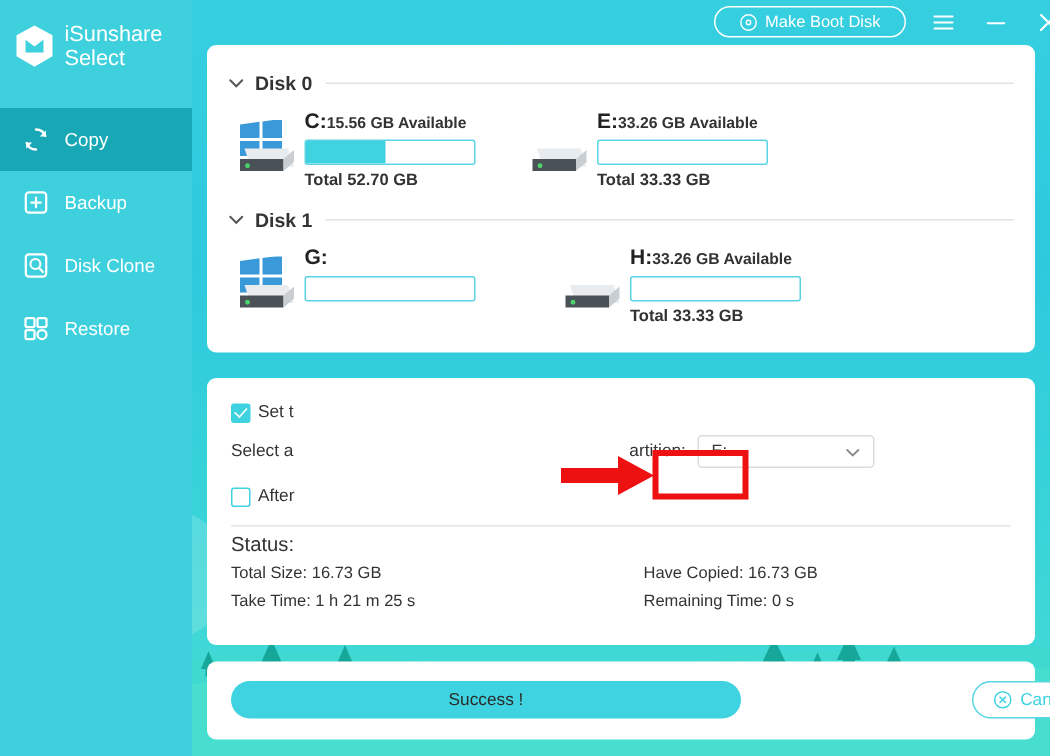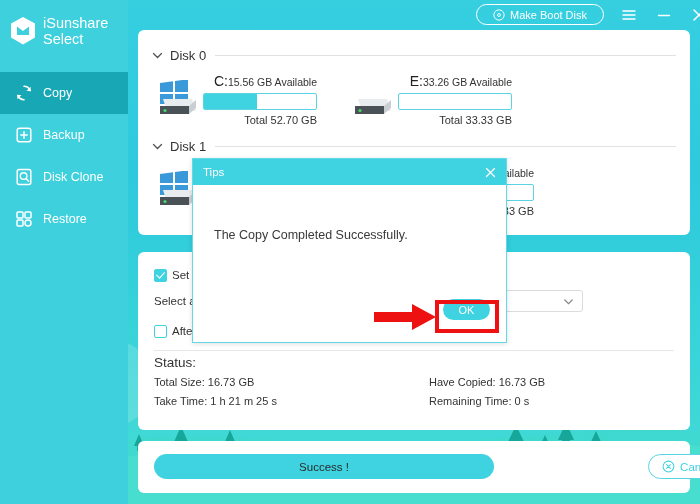--- a/index.html
+++ b/index.html
@@ -60,21 +60,21 @@
   .nav-item.active { background: #17a7b5; }
   .nav-ico { width: 20px; height: 20px; flex: 0 0 20px; margin-right: 9px; }
   .nav-label { white-space: nowrap; }
 
   
   .panel {
     position: absolute;
     background: #ffffff;
     border-radius: 6px;
   }
-  #panel-top { left: 138px; top: 30px; width: 552px; height: 205px; }
+  #panel-top { left: 138px; top: 30px; width: 552px; height: 205px; font-weight: bold; }
   #panel-mid { left: 138px; top: 252px; width: 552px; height: 178px; }
   #panel-bot { left: 138px; top: 441px; width: 552px; height: 52px; }
 
   
   #topbar {
     position: absolute; left: 128px; top: 0;
     width: 572px; height: 18px;
   }
   .bootdisk {
     position: absolute; left: 348px; top: 4px;
@@ -100,21 +100,21 @@
   .disk-head {
     display: flex; align-items: center;
     padding: 0 14px;
     height: 26px;
   }
   .chev { width: 11px; height: 11px; margin-right: 7px; flex: 0 0 11px; }
   .disk-title { font-size: 13px; color: #333; white-space: nowrap; }
   .disk-rule { flex: 1; height: 1px; background: #e2e2e2; margin-left: 9px; }
 
   .disk-row { display: flex; padding: 4px 0 0 18px; }
-  .vol { display: flex; margin-right: 34px; text-align: right; }
+  .vol { display: flex; margin-right: 34px; }
   .vol-ico { width: 43px; height: 36px; flex: 0 0 43px; margin-top: 8px; }
   .vol-info { margin-left: 4px; }
   .vol-letter { font-size: 14px; color: #222; }
   .vol-avail { font-size: 10.5px; color: #333; }
   .vol-bar {
     margin-top: 3px;
     width: 114px; height: 17px;
     border: 1px solid #5ad4e3;
     border-radius: 2px;
     background: #ffffff;
@@ -462,32 +462,19 @@
     <div class="btn-cancel">
       <svg class="mini-ico" viewBox="0 0 14 14">
         <circle cx="7" cy="7" r="5.8" fill="none" stroke="#3fd2e0" stroke-width="1.1"></circle>
         <path d="M5 5 L9 9 M9 5 L5 9" stroke="#3fd2e0" stroke-width="1.1" stroke-linecap="round"></path>
       </svg>
       <span>Cancel</span>
     </div>
 
   </div>
 
-  <div id="modal">
-    <div id="modal-title">
-      <span>Tips</span>
-      <span class="spacer"></span>
-      <svg id="modal-close" viewBox="0 0 15 15">
-        <path d="M3.5 3.5 L11.5 11.5 M11.5 3.5 L3.5 11.5" stroke="#ffffff" stroke-width="1.3" stroke-linecap="round"></path>
-      </svg>
-    </div>
-    <div id="modal-msg">The Copy Completed Successfully.</div>
-    <div id="modal-ok">
-      <span>OK</span>
-    </div>
-  </div>
 
   <svg id="ann-arrow" viewBox="0 0 62 28">
     <path d="M0 9 L38 9 L38 1 L62 14 L38 27 L38 19 L0 19 Z" fill="#ee1111"></path>
   </svg>
   <div id="ann-box"></div>
 
 </div>
 
 </body></html>

